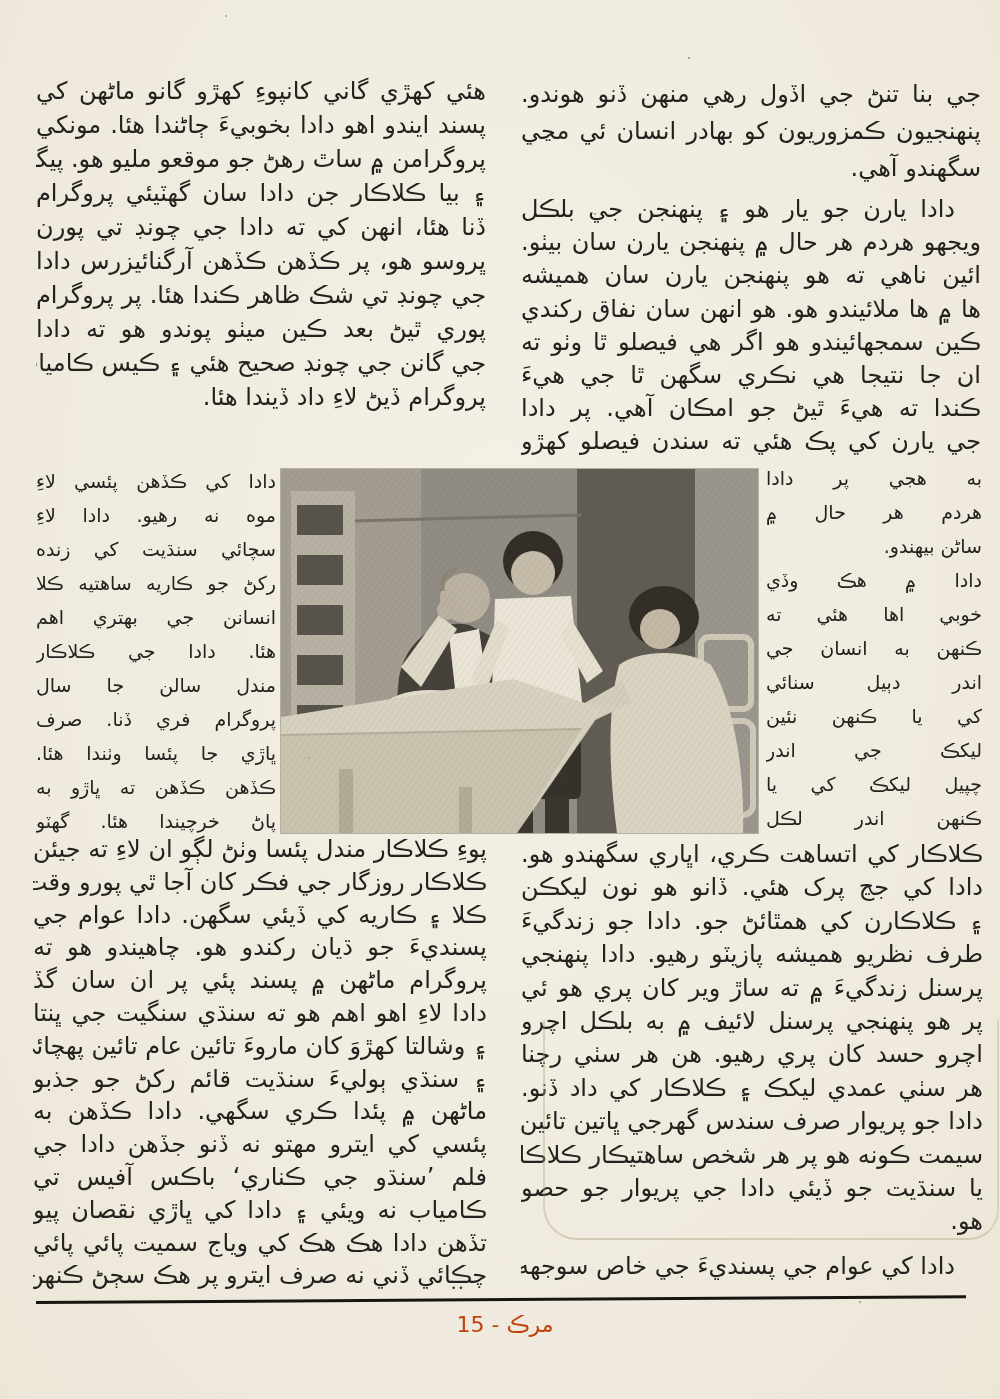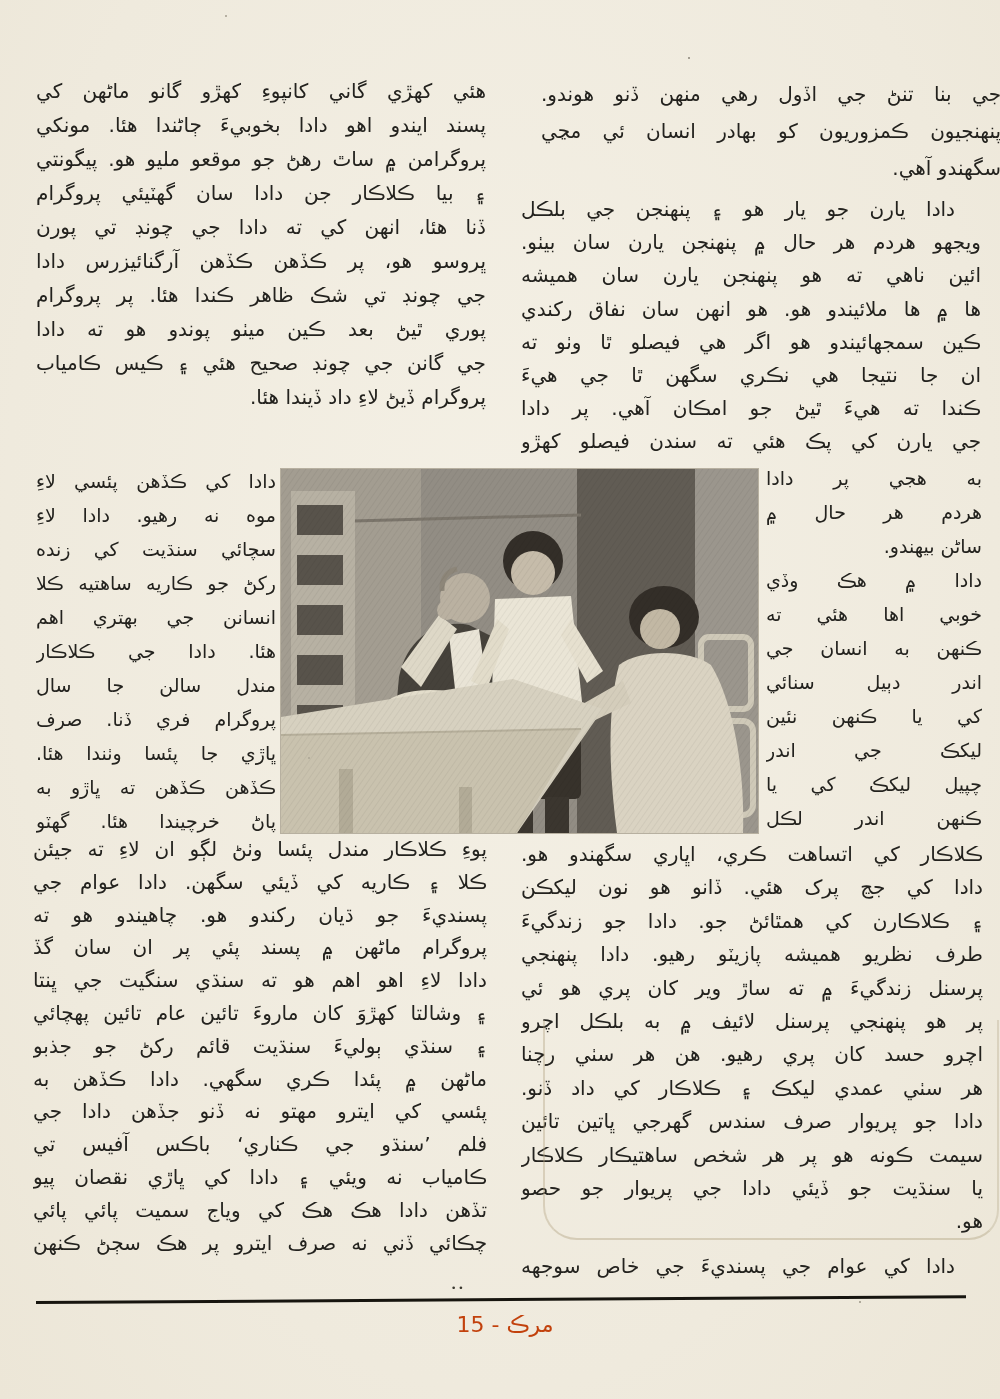--- a/index.html
+++ b/index.html
@@ -5,21 +5,21 @@
   html,body{margin:0;padding:0;}
   body{
     width:1000px;height:1399px;position:relative;overflow:hidden;
     background:
       radial-gradient(ellipse at 50% 40%, #f4f0e5 0%, #efeadd 70%, #ece6d7 100%);
     font-family:"DejaVu Sans",sans-serif;
     color:#21201c;
   }
   .textblock{
     position:absolute;direction:rtl;unicode-bidi:embed;
-    font-size:20px;color:#23221e;
+    font-size:24px;color:#23221e;
     -webkit-font-smoothing:antialiased;
   }
   .textblock.narrow{font-size:19px;}
   .tline{
     height:var(--lh,34px);line-height:var(--lh,34px);
     text-align:justify;text-align-last:justify;-moz-text-align-last:justify;
     white-space:nowrap;overflow:hidden;
   }
   .tline.short{text-align-last:right;-moz-text-align-last:right;}
   .tline.indent{padding-right:26px;}
@@ -81,35 +81,36 @@
     <div class="tline">هئا. دادا جي ڪلاڪار</div>
     <div class="tline">مندل سالن جا سال</div>
     <div class="tline">پروگرام فري ڏنا. صرف</div>
     <div class="tline">ڀاڙي جا پئسا وٺندا هئا.</div>
     <div class="tline">ڪڏهن ڪڏهن ته ڀاڙو به</div>
     <div class="tline">پاڻ خرچيندا هئا. گهٽو</div>
   </div>
 
 <div class="textblock" style="left:33px;top:833px;width:454px;--lh:32.8px;">
     <div class="tline">پوءِ ڪلاڪار مندل پئسا وٺڻ لڳو ان لاءِ ته جيئن</div>
+    <div class="tline">ڪلاڪار روزگار جي فڪر کان آجا ٿي پورو وقت</div>
     <div class="tline">ڪلا ۽ ڪاريه کي ڏيئي سگهن. دادا عوام جي</div>
     <div class="tline">پسنديءَ جو ڌيان رکندو هو. چاهيندو هو ته</div>
     <div class="tline">پروگرام ماڻهن ۾ پسند پئي پر ان سان گڏ</div>
     <div class="tline">دادا لاءِ اهو اهم هو ته سنڌي سنگيت جي ڀنتا</div>
     <div class="tline">۽ وشالتا کهڙوَ کان ماروءَ تائين عام تائين پهچائي</div>
     <div class="tline">۽ سنڌي ٻوليءَ سنڌيت قائم رکڻ جو جذبو</div>
     <div class="tline">ماڻهن ۾ پئدا ڪري سگهي. دادا ڪڏهن به</div>
     <div class="tline">پئسي کي ايترو مهتو نه ڏنو جڏهن دادا جي</div>
     <div class="tline">فلم ’سنڌو جي ڪناري‘ باڪس آفيس تي</div>
     <div class="tline">ڪامياب نه ويئي ۽ دادا کي ڀاڙي نقصان پيو</div>
     <div class="tline">تڏهن دادا هڪ هڪ کي وياج سميت پائي پائي</div>
     <div class="tline">چڪائي ڏني نه صرف ايترو پر هڪ سڄڻ ڪنهن</div>
   </div>
 
-<div class="textblock" style="left:521px;top:76px;width:460px;margin-left:20px;--lh:37px;">
+<div class="textblock" style="left:521px;top:76px;width:460px;--lh:37px;">
     <div class="tline">جي بنا تنڻ جي اڏول رهي منهن ڏنو هوندو.</div>
     <div class="tline">پنهنجيون ڪمزوريون کو بهادر انسان ئي مڃي</div>
     <div class="tline short">سگهندو آهي.</div>
   </div>
 
 <div class="textblock" style="left:521px;top:193px;width:460px;--lh:33.2px;">
     <div class="tline indent">دادا يارن جو يار هو ۽ پنهنجن جي بلڪل</div>
     <div class="tline">ويجهو هردم هر حال ۾ پنهنجن يارن سان بيٺو.</div>
     <div class="tline">ائين ناهي ته هو پنهنجن يارن سان هميشه</div>
     <div class="tline">ها ۾ ها ملائيندو هو. هو انهن سان نفاق رکندي</div>

